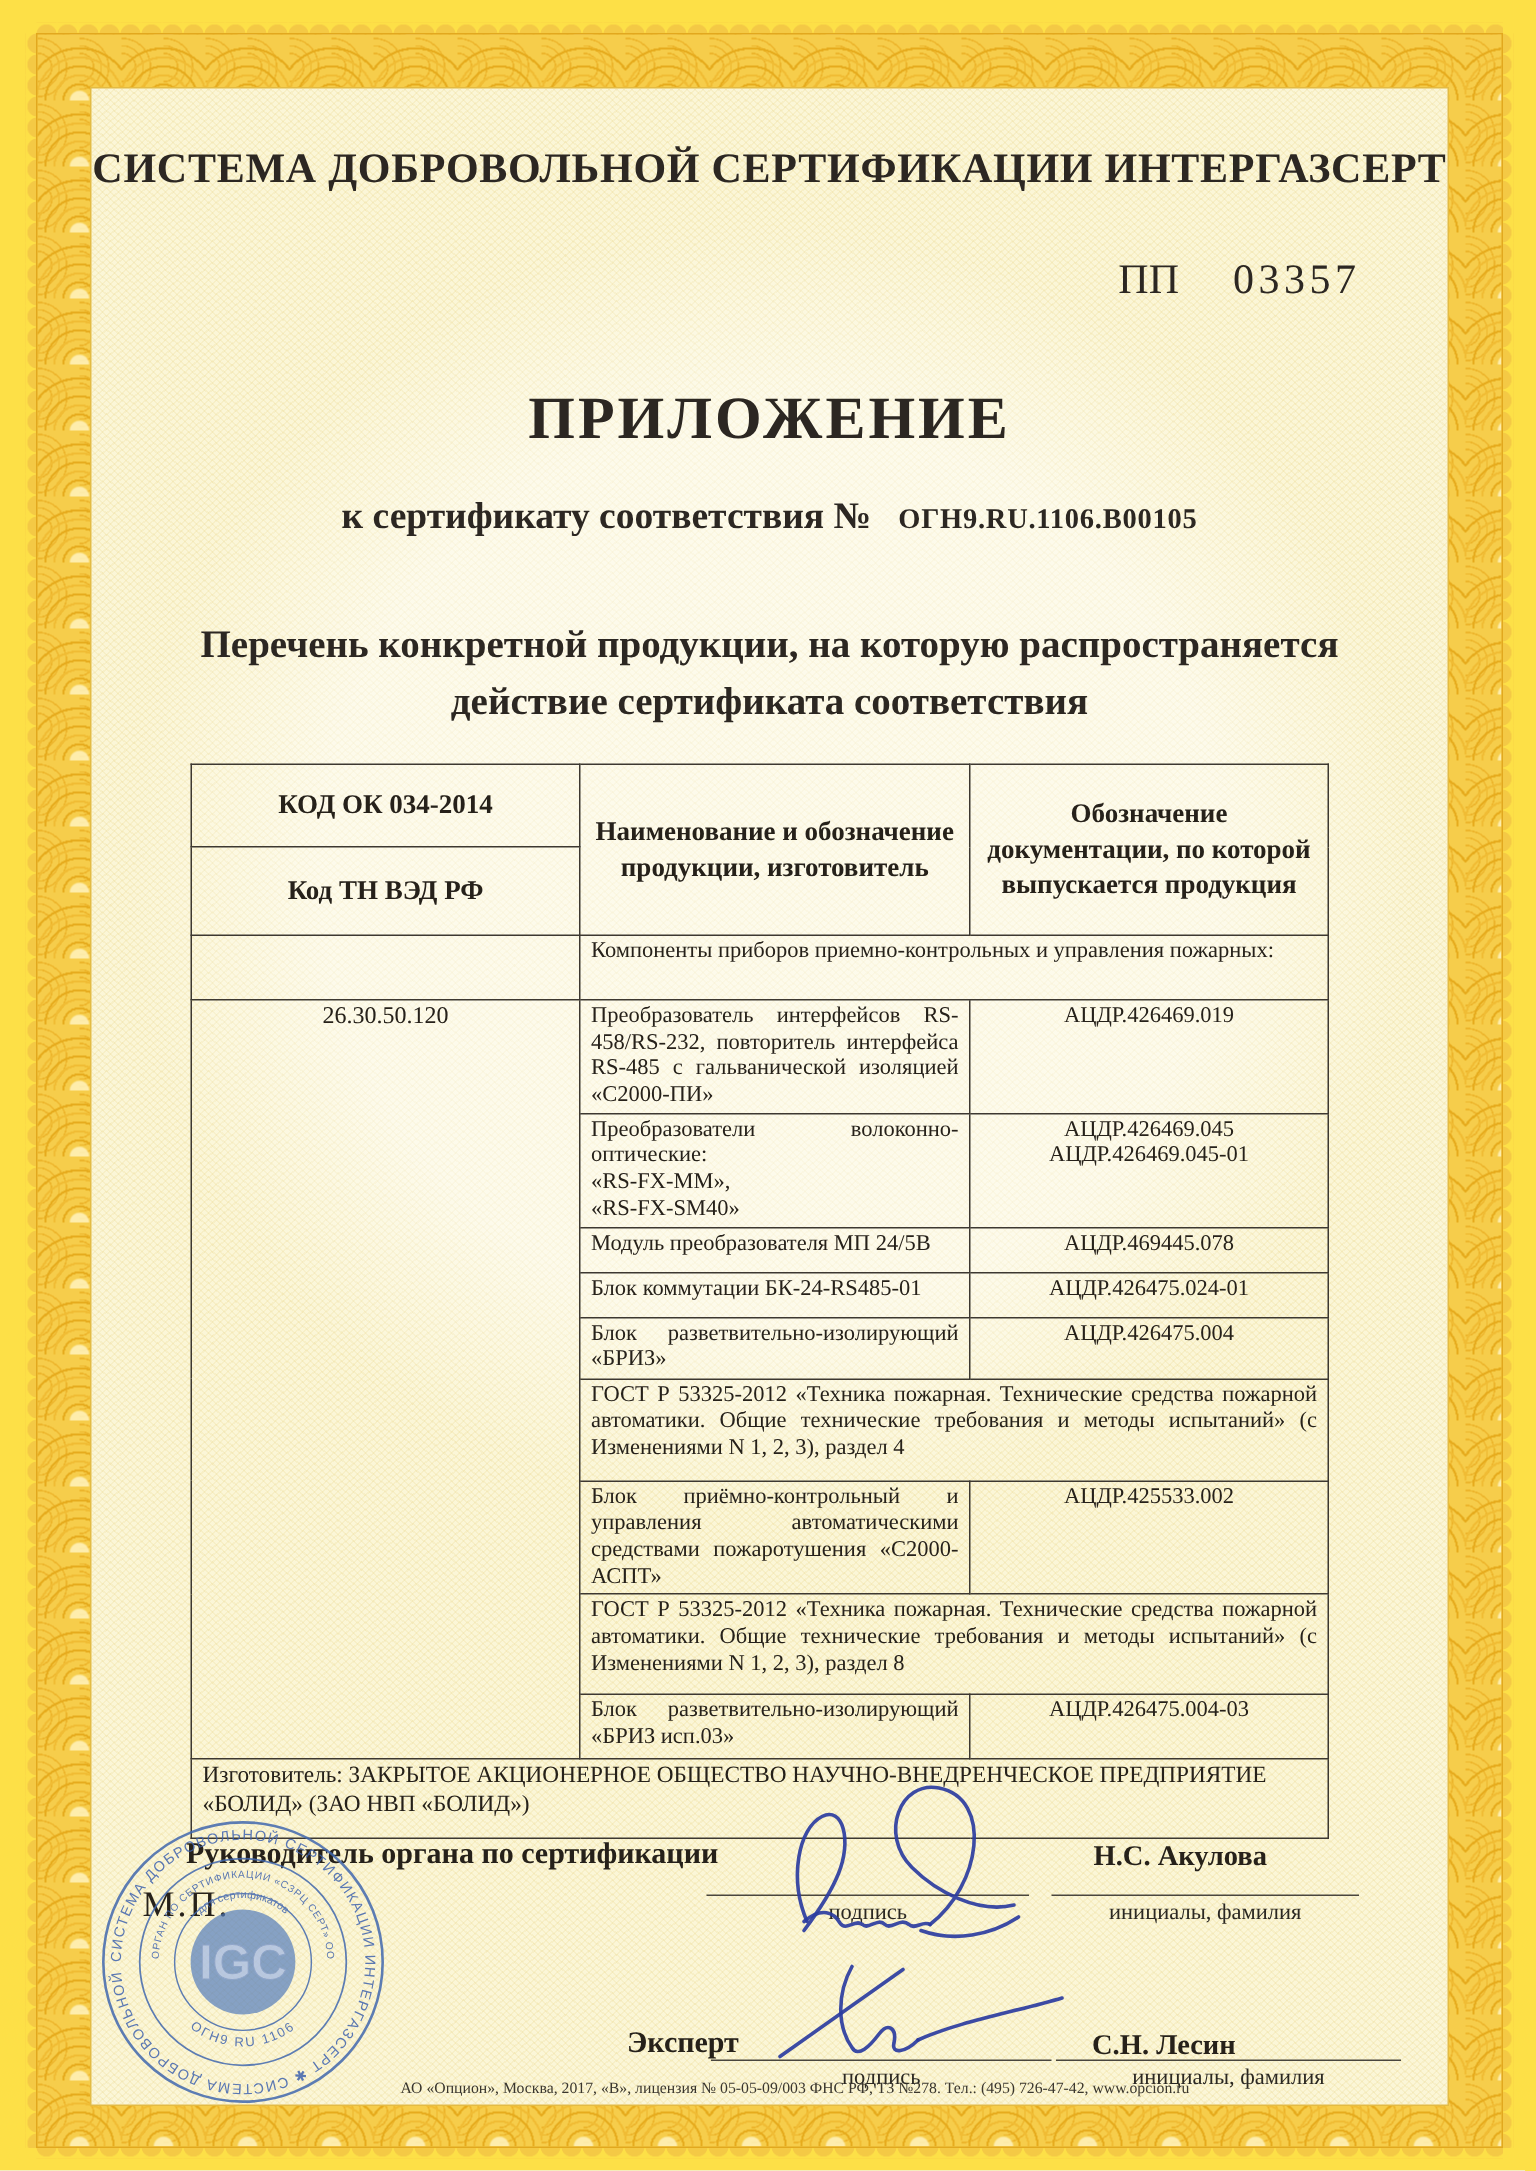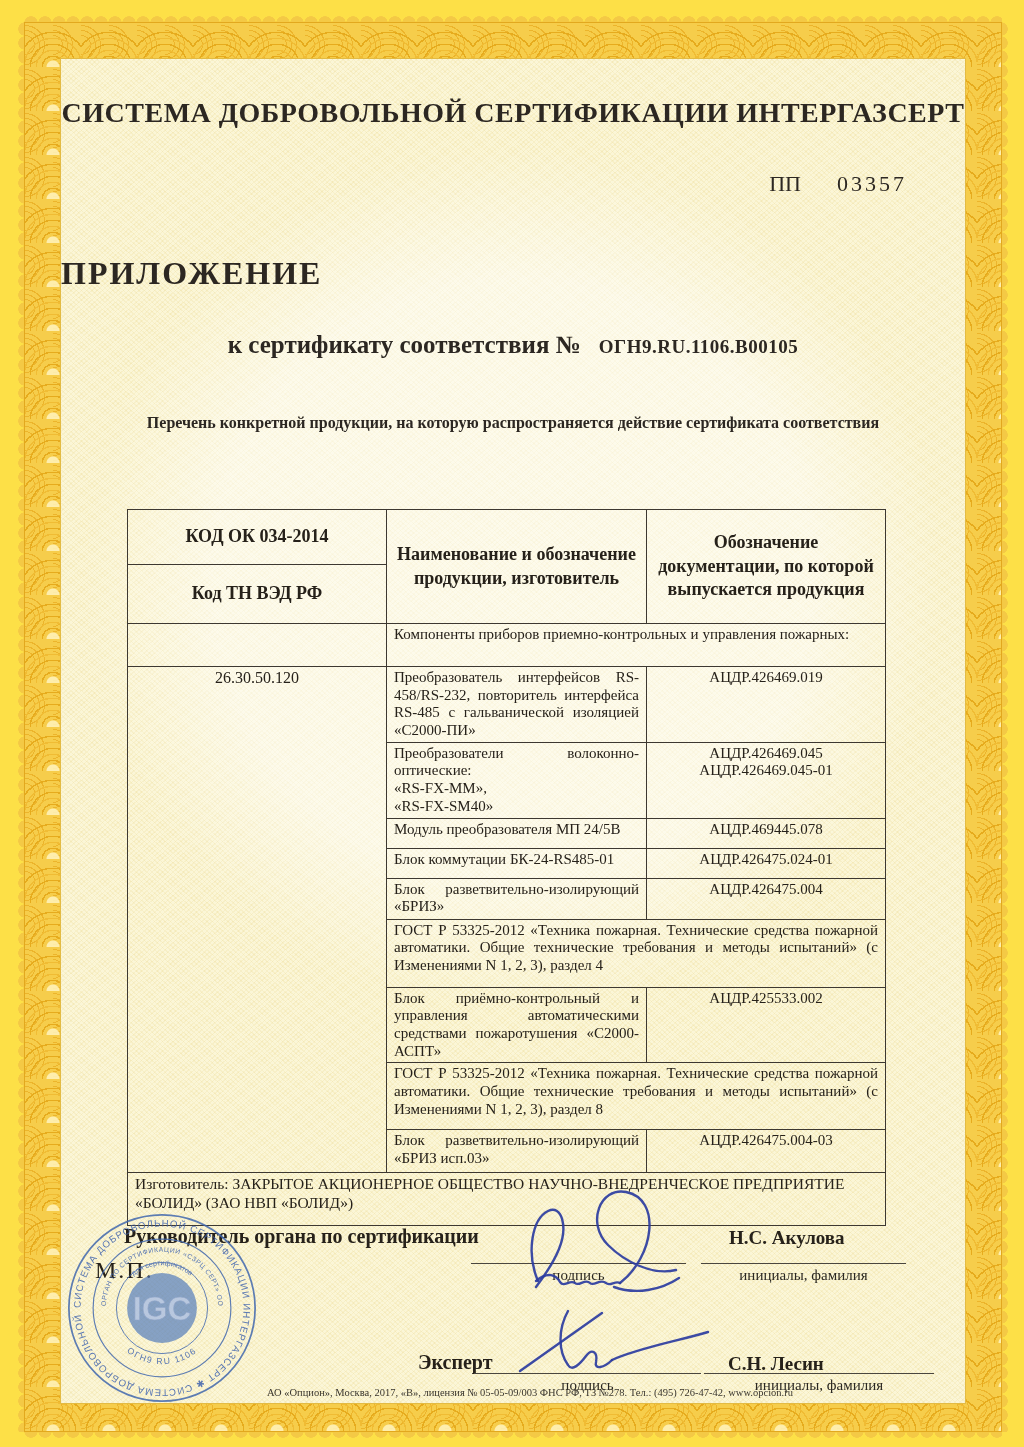--- a/index.html
+++ b/index.html
@@ -30,27 +30,27 @@
     background-image:
       radial-gradient(circle 430px at 452px 520px, rgba(255,255,255,.5) 0 300px, rgba(255,255,255,0) 430px),
       repeating-linear-gradient(42deg, rgba(226,200,105,.15) 0 1px, transparent 1px 3.5px),
       repeating-linear-gradient(-42deg, rgba(226,200,105,.15) 0 1px, transparent 1px 3.5px);
     border:1px solid #e3bb44;
     color:#26211a;
   }
 
   .abs{position:absolute;}
   .system-title{top:38px;left:0;width:100%;text-align:center;font-size:28px;font-weight:bold;letter-spacing:.5px;color:#2c2722;}
-  .form-code{top:112px;right:58px;display:flex;gap:36px;font-size:22px;color:#2c2722;}
+  .form-code{top:112px;right:58px;display:flex;gap:36px;font-size:28px;color:#2c2722;}
   .form-code .num{letter-spacing:3px;}
-  .appendix-title{top:196px;left:0;width:100%;font-size:32px;font-weight:bold;letter-spacing:2px;color:#2c2722;}
+  .appendix-title{top:196px;left:0;width:100%;text-align:center;font-size:40px;font-weight:bold;letter-spacing:2px;color:#2c2722;}
   .cert-line{top:272px;left:0;width:100%;text-align:center;color:#2c2722;}
   .cert-line .prefix{font-size:25px;font-weight:bold;}
   .cert-line .number{font-size:19px;font-weight:bold;letter-spacing:.5px;margin-left:14px;font-family:Liberation Serif, serif;}
-  .intro{top:352px;left:42px;width:820px;text-align:center;font-size:16px;font-weight:bold;line-height:1.45;color:#2c2722;}
+  .intro{top:352px;left:42px;width:820px;text-align:center;font-size:26px;font-weight:bold;line-height:1.45;color:#2c2722;}
 
   
   .products{position:absolute;top:450px;left:66px;border-collapse:collapse;width:758px;table-layout:fixed;font-size:15px;}
   .products td{border:1.6px solid #3d3831;padding:2px 7px;vertical-align:top;line-height:1.18;}
   .products td.hd{font-weight:bold;font-size:18px;text-align:center;vertical-align:middle;line-height:1.3;padding:4px 6px;}
   .code-cell{text-align:center;vertical-align:middle;font-size:16px;margin-left:45px;}
   .name-cell{text-align:justify;white-space:pre-line;}
   .doc-cell{text-align:center;vertical-align:middle;white-space:pre-line;}
   .gost-cell{text-align:justify;line-height:1.3;padding-top:4px;}
   .section-cell{line-height:1.25;padding-top:4px;}

